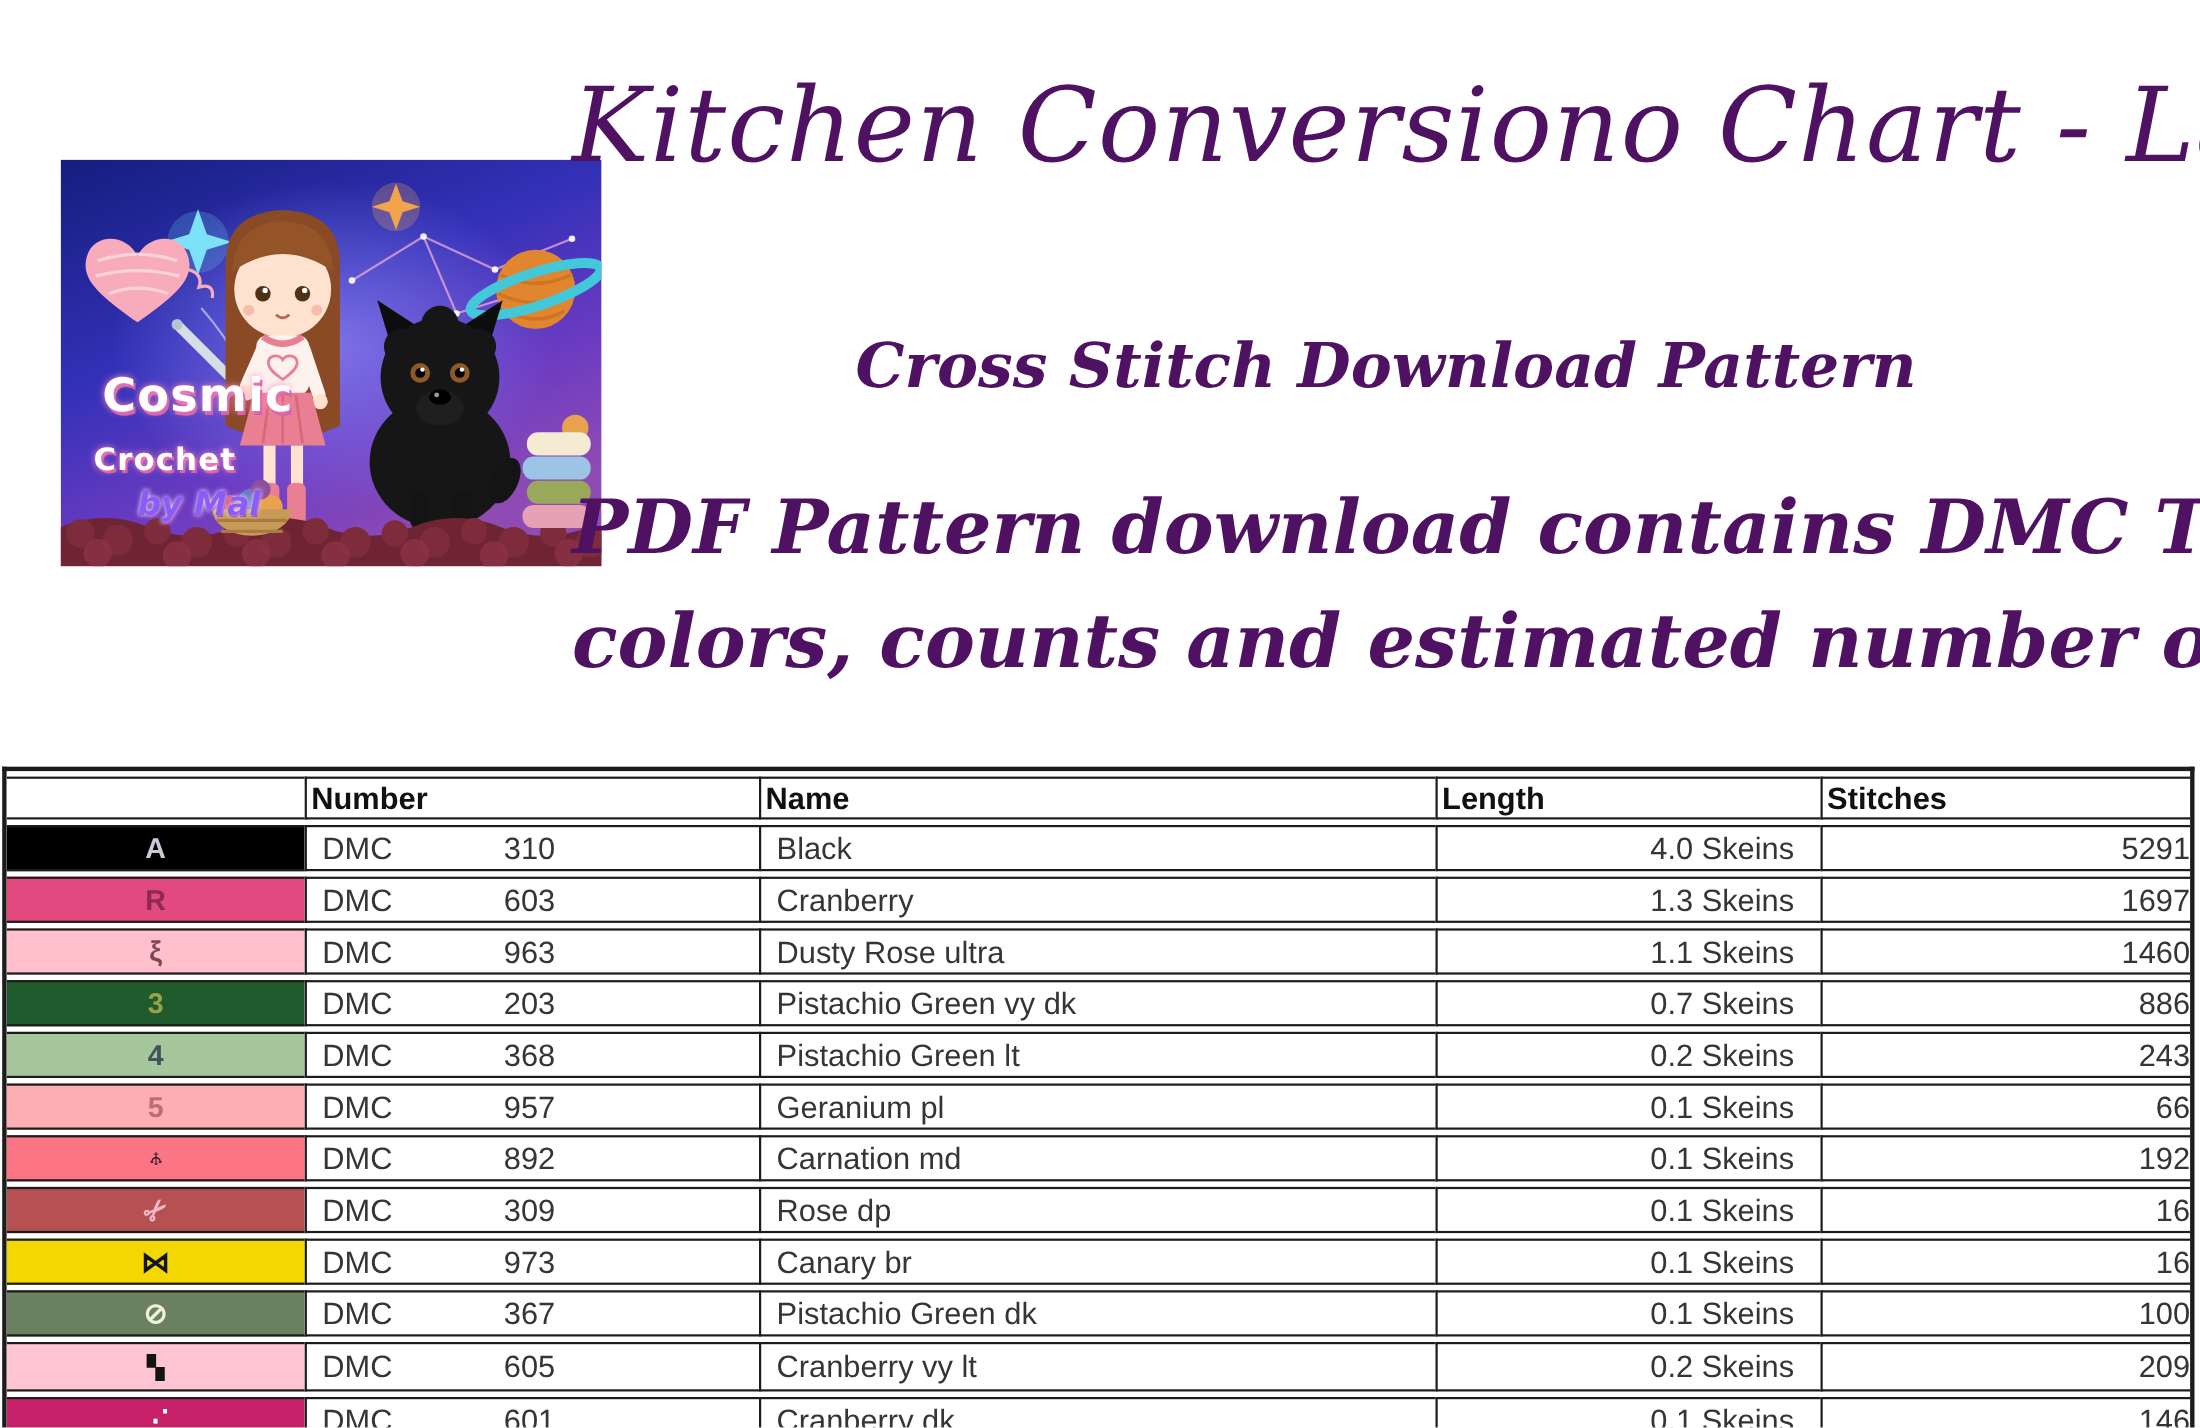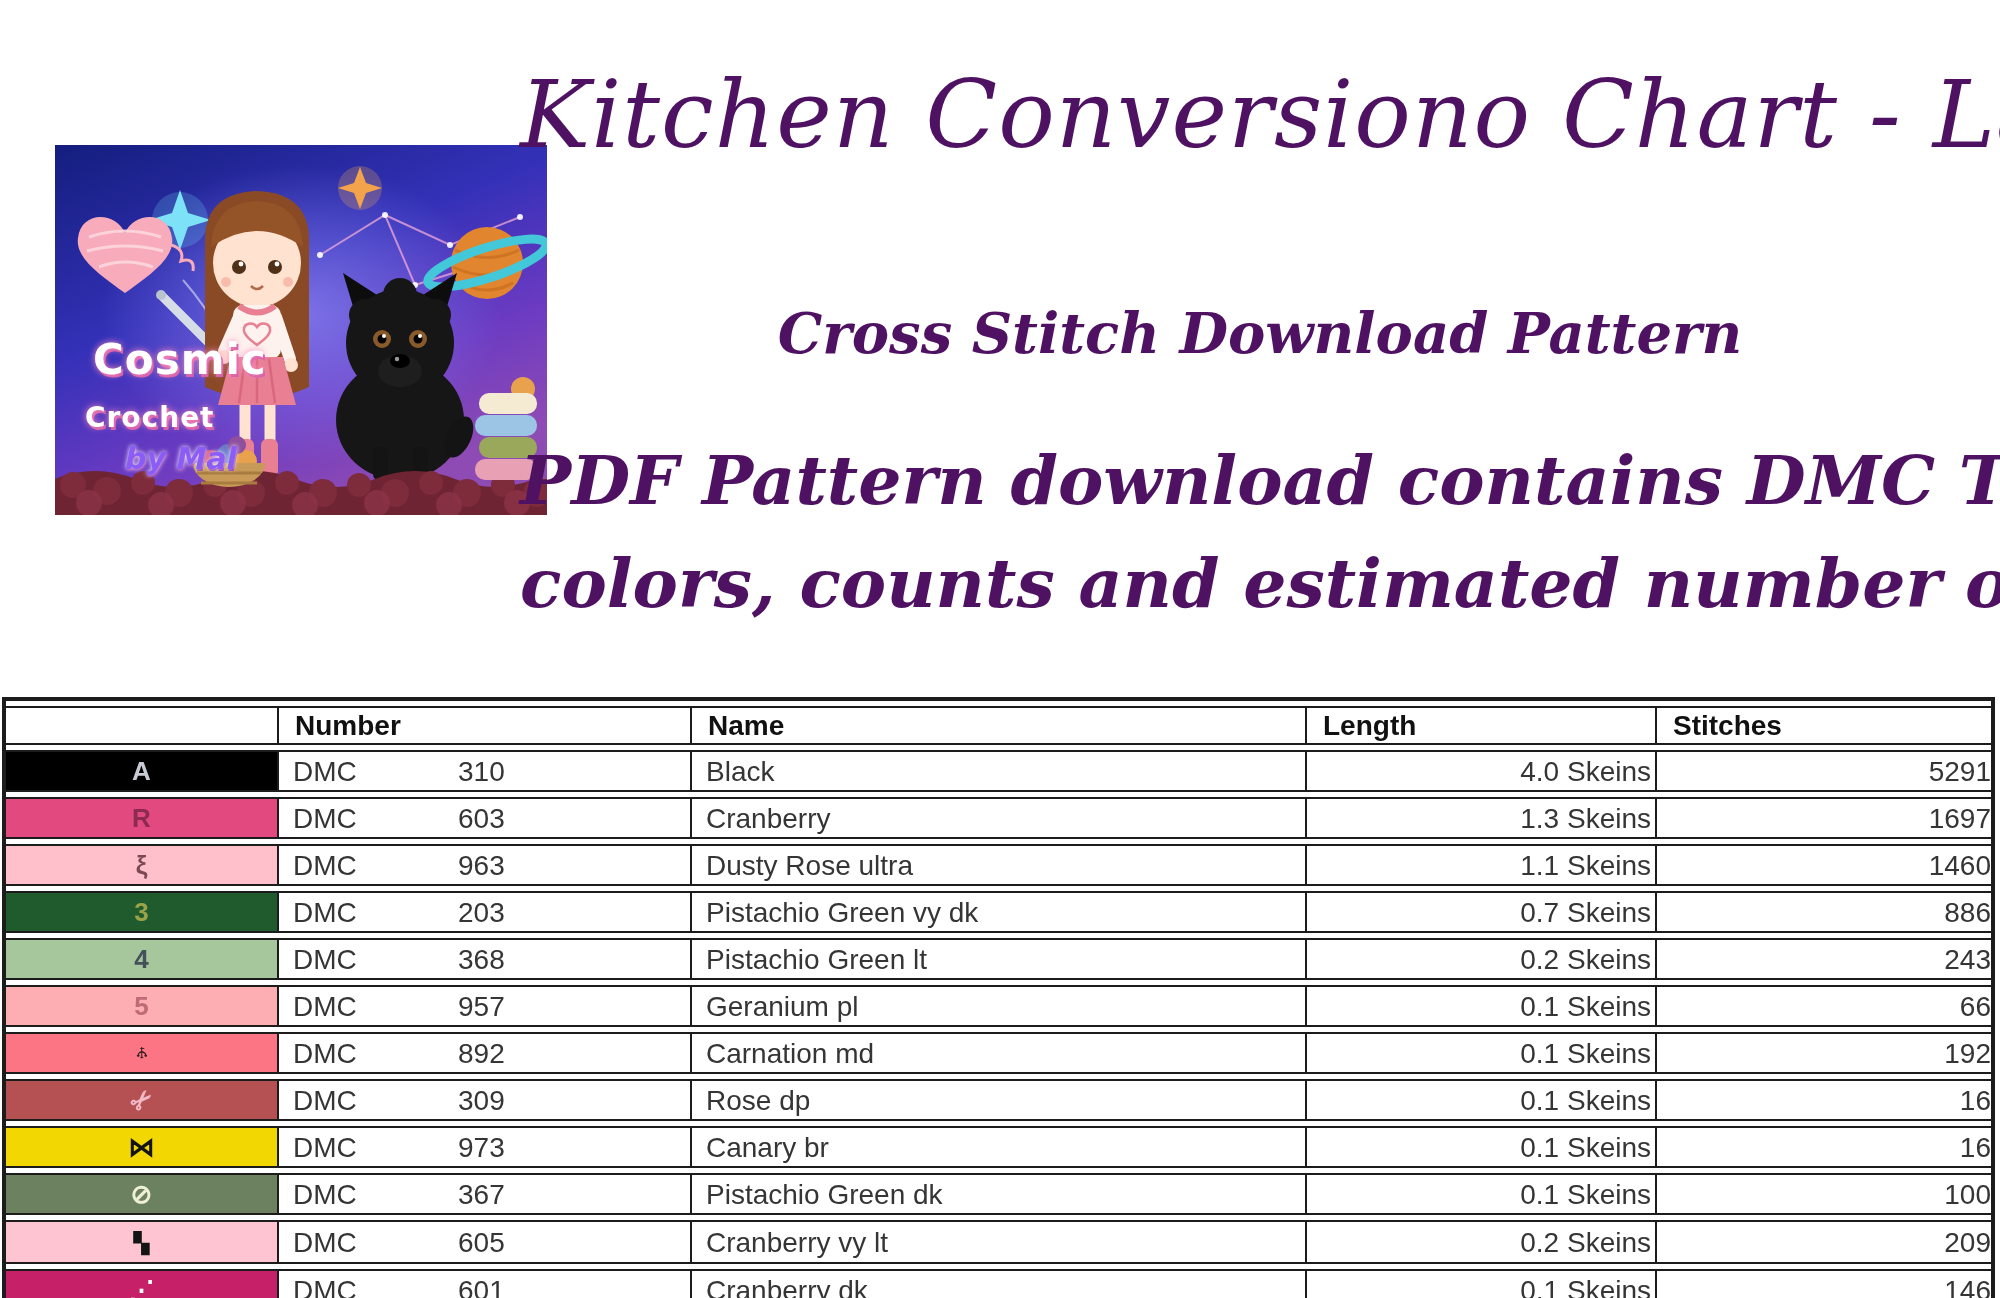--- a/index.html
+++ b/index.html
@@ -29,26 +29,26 @@
 
   
   .table-wrap{position:absolute;left:2px;top:697px;width:1993px;height:601px;
               border:4px solid #1c1c1c;border-bottom:none;background:#ffffff;
               overflow:hidden;box-sizing:border-box;}
   table.threads{width:100%;border-collapse:separate;border-spacing:0 5px;table-layout:fixed;}
   col.c1{width:271px;} col.c2{width:413px;} col.c3{width:615px;} col.c4{width:350px;} col.c5{width:auto;}
   .threads th,.threads td{border-top:2px solid #1c1c1c;border-bottom:2px solid #1c1c1c;
        font-size:28px;color:#353535;height:37px;line-height:37px;padding:0;overflow:hidden;
        white-space:nowrap;background:#ffffff;}
-  .threads th{font-weight:bold;color:#111111;height:35px;line-height:35px;text-align:left;padding-left:16px;}
+  .threads th{font-weight:bold;color:#111111;height:35px;line-height:35px;text-align:left;padding-left:4px;}
   .threads th.first{padding-left:0;}
   .threads td.bl, .threads th.bl{border-left:2px solid #1c1c1c;}
   td.c-swatch{text-align:center;}
   td.c-number,td.c-name{padding-left:14px;}
-  td.c-length{text-align:right;padding-right:4px;}
+  td.c-length{text-align:right;padding-right:24px;}
   td.c-stitches{text-align:right;padding-right:0;}
   span.dmc{display:inline-block;width:165px;}
   span.sym{display:inline-block;font-weight:bold;font-size:26px;line-height:37px;}
 </style>
 </head>
 <body>
 
 <div class="canvas">
 
   <div class="logo">

